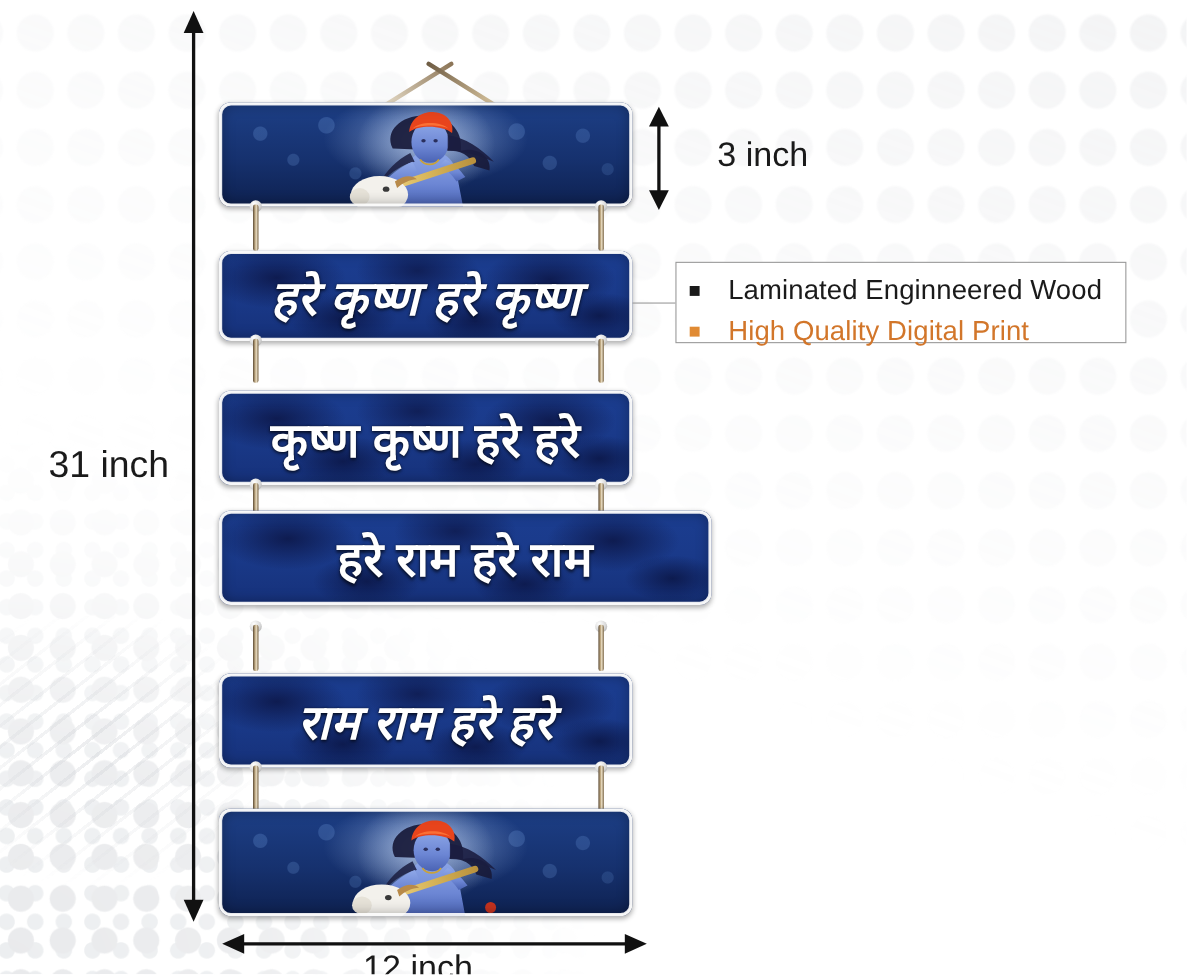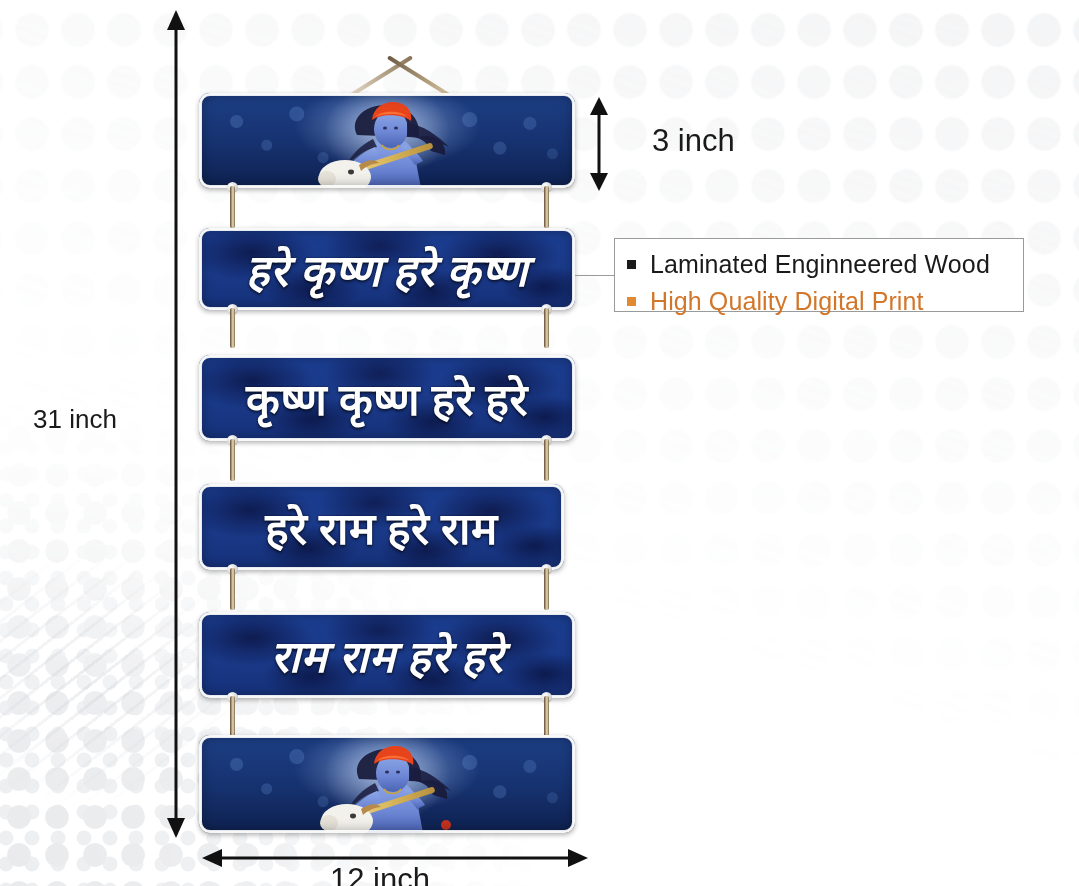--- a/index.html
+++ b/index.html
@@ -95,21 +95,21 @@
     background:radial-gradient(ellipse 60% 70% at 50% 40%, rgba(222,236,255,.50), rgba(222,236,255,0) 70%);}
 
   
   .dim-label{position:absolute;color:#1a1a1a;font-weight:400;white-space:nowrap;}
 
   
   .callout{
     position:absolute;background:#fff;border:1px solid #9a9a9a;
     padding:10px 14px 11px 12px;box-sizing:border-box;
   }
-  .callout-row{display:flex;align-items:center;gap:14px;line-height:1.25;}
+  .callout-row{display:flex;align-items:center;gap:26px;line-height:1.25;}
   .bullet{width:9px;height:9px;flex:0 0 9px;display:inline-block;}
   .callout-text{font-size:25px;letter-spacing:.1px;}
   .leader{position:absolute;background:#9a9a9a;}
 </style>
 </head>
 <body>
 
 <div id="stage">
 
   <div class="bg-halftone"></div>
@@ -185,21 +185,21 @@
 
   <div class="plaque p-text" style="left:199px;top:355px;width:376px;height:86px;">
     <div class="mantra" style="font-size:44px;">कृष्ण कृष्ण हरे हरे</div>
     <div class="edge"></div>
   </div>
   <div class="hook" style="left:227px;top:435px;"></div>
   <div class="hook" style="left:541px;top:435px;"></div>
   <div class="rope-v" style="left:230px;top:439px;height:42px;"></div>
   <div class="rope-v" style="left:544px;top:439px;height:42px;"></div>
 
-  <div class="plaque p-text" style="left:199px;top:484px;width:365px;height:86px;">
+  <div class="plaque p-text" style="left:199px;top:464px;width:448px;height:86px;">
     <div class="mantra" style="font-size:44px;">हरे राम हरे राम</div>
     <div class="edge"></div>
   </div>
   <div class="hook" style="left:227px;top:564px;"></div>
   <div class="hook" style="left:541px;top:564px;"></div>
   <div class="rope-v" style="left:230px;top:568px;height:42px;"></div>
   <div class="rope-v" style="left:544px;top:568px;height:42px;"></div>
 
   <div class="plaque p-text" style="left:199px;top:612px;width:376px;height:86px;font-style:italic;">
     <div class="mantra" style="font-size:44px;">राम राम हरे हरे</div>
@@ -246,21 +246,21 @@
       <circle cx="247" cy="90" r="5" fill="#c4321e"></circle>
     </svg>
     <div class="edge"></div>
   </div>
 
   <svg style="position:absolute;left:160px;top:8px;width:32px;height:832px;">
     <line x1="16" y1="16" x2="16" y2="816" stroke="#111" stroke-width="3"></line>
     <polygon points="16,2 7,22 25,22" fill="#111"></polygon>
     <polygon points="16,830 7,810 25,810" fill="#111"></polygon>
   </svg>
-  <div class="dim-label" style="left:33px;top:404px;font-size:26px;">31 inch</div>
+  <div class="dim-label" style="left:44px;top:404px;font-size:34px;">31 inch</div>
 
   <svg style="position:absolute;left:200px;top:843px;width:390px;height:30px;">
     <line x1="16" y1="15" x2="374" y2="15" stroke="#111" stroke-width="3"></line>
     <polygon points="2,15 22,6 22,24" fill="#111"></polygon>
     <polygon points="388,15 368,6 368,24" fill="#111"></polygon>
   </svg>
   <div class="dim-label" style="left:330px;top:862px;font-size:31px;">12 inch</div>
 
   <svg style="position:absolute;left:586px;top:96px;width:26px;height:96px;">
     <line x1="13" y1="12" x2="13" y2="84" stroke="#111" stroke-width="3"></line>

